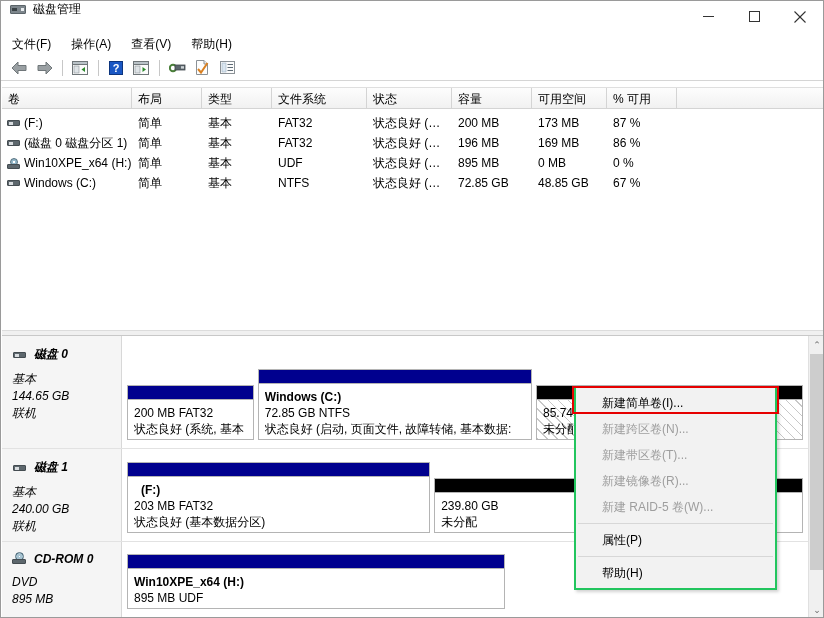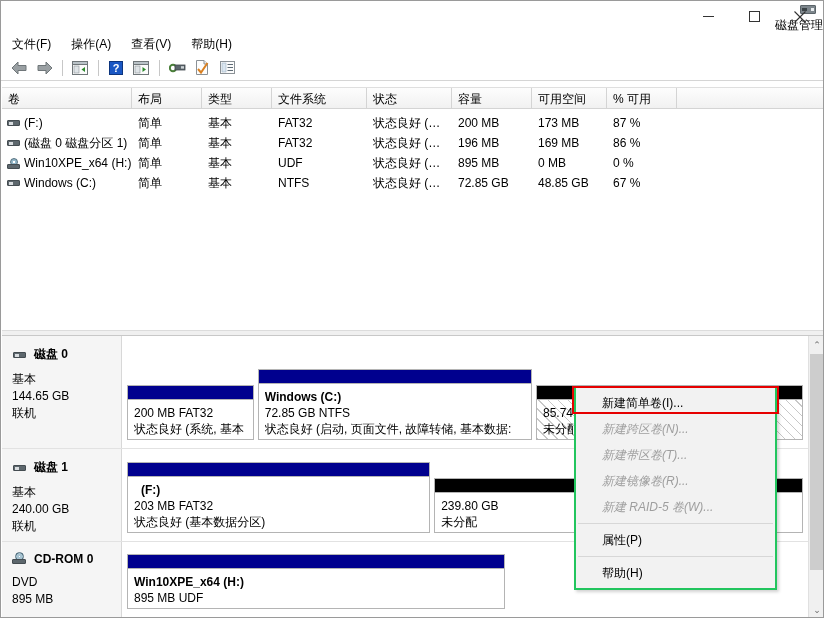--- a/index.html
+++ b/index.html
@@ -19,23 +19,22 @@
     background: #ffffff;
     border: 1px solid #9a9a9a;
     overflow: hidden;
   }
 
   
   .titlebar {
     height: 32px;
     background: #ffffff;
     display: flex;
-    align-items: flex-end;
-    position: relative;
-    flex-direction: column;
+    align-items: flex-start;
+    position: relative;
   }
   .title-icon {
     width: 16px; height: 16px;
     margin-left: 9px; margin-right: 7px;
     position: relative;
     flex: none;
   }
   .title-icon .drv-body {
     position: absolute; left: 0; top: 4px;
     width: 16px; height: 9px;
@@ -214,20 +213,21 @@
     border-bottom: 1px solid #e2e2e2;
     background: #ffffff;
   }
   .disk-info {
     width: 120px;
     flex: none;
     background: #f5f5f5;
     border-right: 1px solid #d8d8d8;
     padding: 10px 0 4px 10px;
     position: relative;
+    font-style: italic;
   }
   .disk-title {
     display: flex;
     align-items: center;
     font-weight: bold;
     font-size: 12px;
     margin-bottom: 8px;
   }
   .disk-title .disk-ico {
     width: 16px; height: 12px;
@@ -340,21 +340,21 @@
   }
   .ctx-item {
     height: 26px;
     display: flex;
     align-items: center;
     padding-left: 26px;
     font-size: 12px;
     color: #000;
     white-space: nowrap;
   }
-  .ctx-item.disabled { color: #9e9e9e; font-style: italic; }
+  .ctx-item.disabled { color: #9e9e9e; }
   .ctx-sep {
     height: 1px;
     background: #d7d7d7;
     margin: 3px 2px 3px 2px;
   }
   .ctx-highlight {
     position: absolute;
     left: 571px; top: 385px;
     width: 207px; height: 28px;
     border: 2px solid #e60000;

